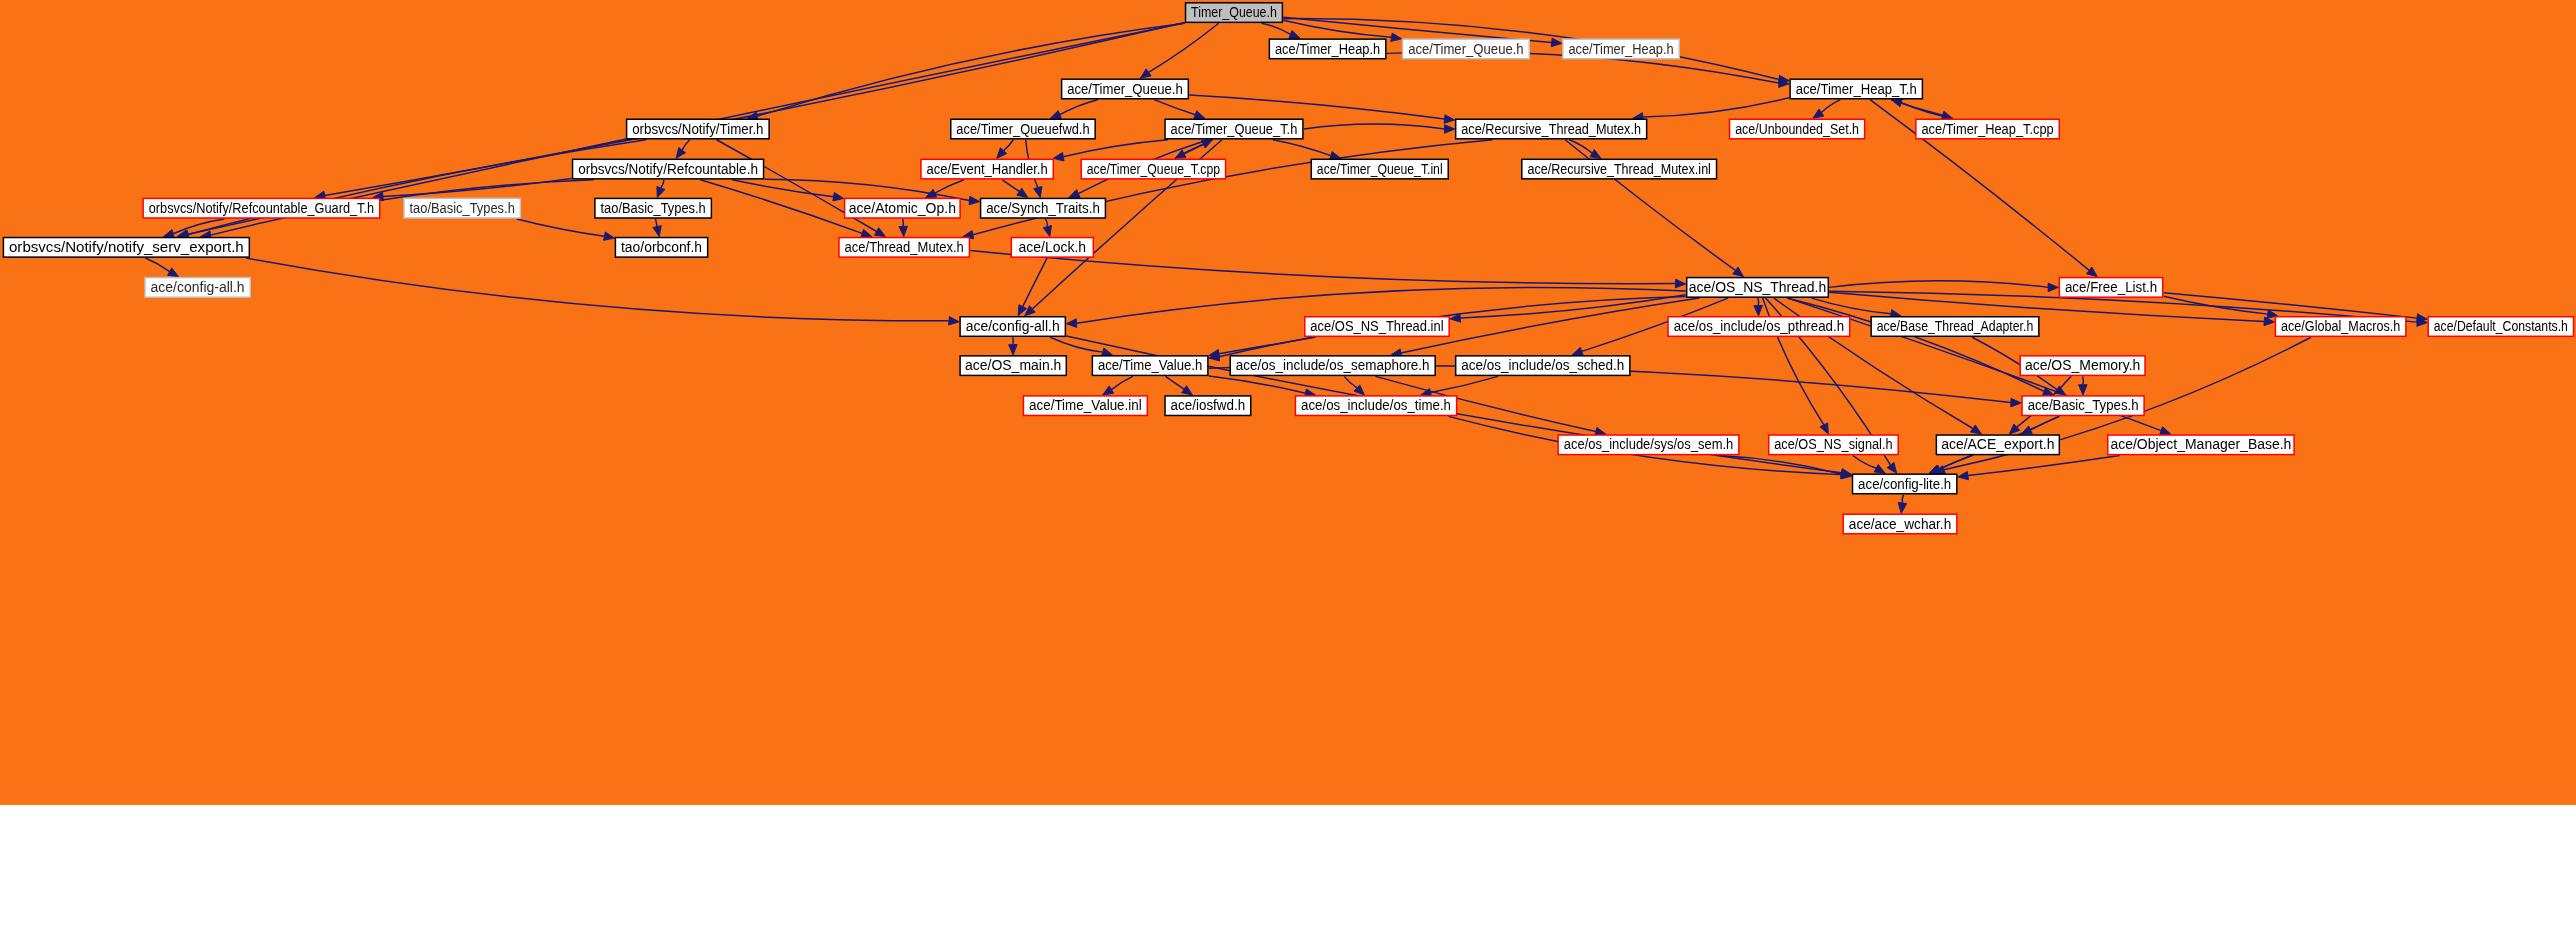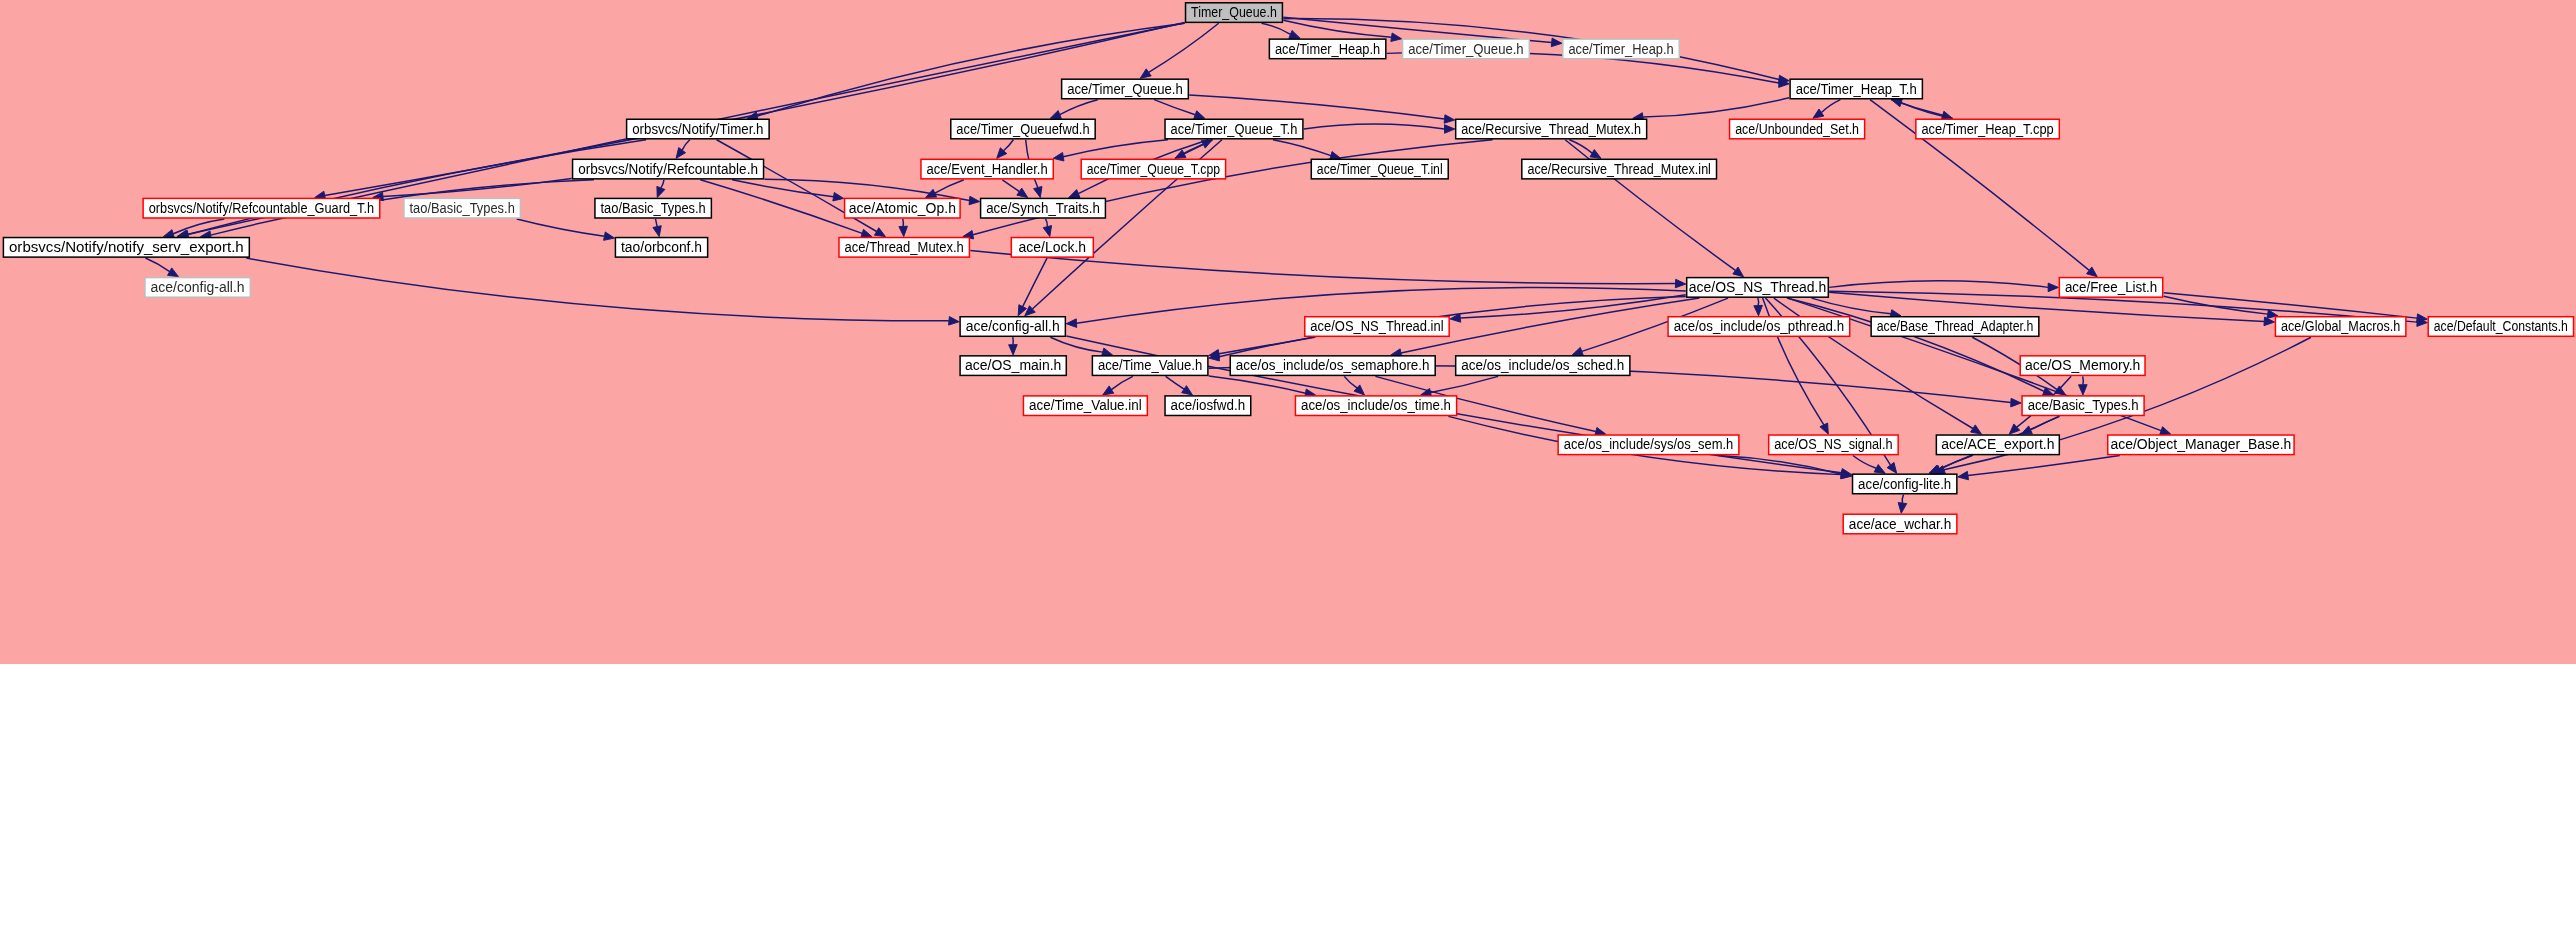--- a/index.html
+++ b/index.html
@@ -3,22 +3,22 @@
 <meta charset="utf-8">
 <style>
   html, body {
     margin: 0;
     padding: 0;
     background: #ffffff;
   }
   #graph-root {
     position: relative;
     width: 2576px;
-    height: 664px;
-    background: #fca5a5;
+    height: 805px;
+    background: #f97316;
     font-family: "Liberation Sans", sans-serif;
     overflow: hidden;
   }
   svg#graph-svg {
     position: absolute;
     left: 0;
     top: 0;
     width: 2576px;
     height: 939px;
     display: block;

